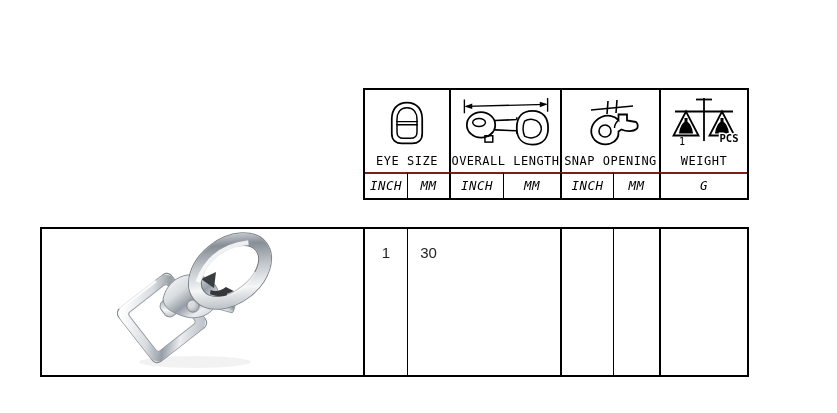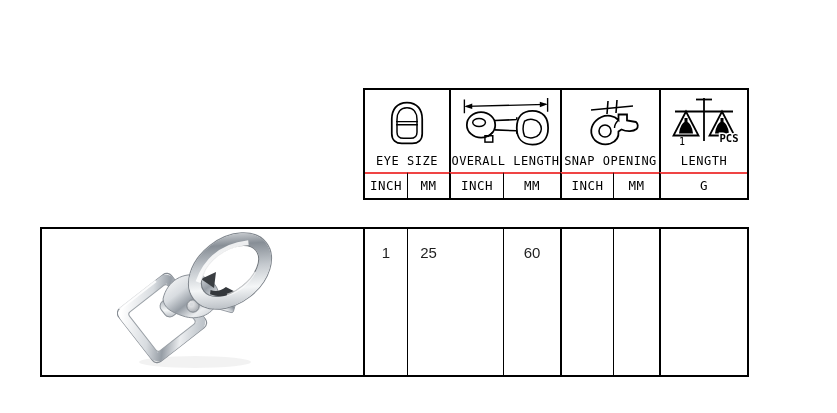--- a/index.html
+++ b/index.html
@@ -8,23 +8,23 @@
 
   
   .spec-header{position:absolute;left:363px;top:88px;width:386px;height:112px;
     border:2px solid #000;box-sizing:border-box;background:#fff;
     display:grid;grid-template-columns:42px 42px 54px 57px 53px 46px 1fr;
     grid-template-rows:1fr 26px;}
   .sec{grid-row:1;display:flex;flex-direction:column;align-items:center;
     justify-content:flex-end;padding-bottom:5px;box-sizing:border-box;min-width:0;}
   .sec .iconbox{flex:1;display:flex;align-items:center;justify-content:center;width:100%;}
   .sec-label{font-size:12px;letter-spacing:0.5px;white-space:nowrap;line-height:1;}
-  .unit{grid-row:2;border-top:2px solid #ef4444;box-sizing:border-box;
+  .unit{grid-row:2;border-top:2px solid #7f1d1d;box-sizing:border-box;
     display:flex;align-items:center;justify-content:center;
-    font-size:12.5px;letter-spacing:0.5px;line-height:1;}
+    font-size:12.5px;letter-spacing:0.5px;line-height:1;font-style:italic;}
   .bl2{border-left:2px solid #000;box-sizing:border-box;}
   .bl1{border-left:1px solid #000;box-sizing:border-box;}
   .c1{grid-column:1}.c2{grid-column:2}.c3{grid-column:3}.c4{grid-column:4}
   .c5{grid-column:5}.c6{grid-column:6}.c7{grid-column:7}
   .s12{grid-column:1/3}.s34{grid-column:3/5}.s56{grid-column:5/7}.s7{grid-column:7/8}
 
   
   .spec-body{position:absolute;left:40px;top:227px;width:709px;height:150px;
     border:2px solid #000;box-sizing:border-box;background:#fff;
     display:grid;grid-template-columns:321px 44px 42px 54px 57px 53px 46px 1fr;}
@@ -103,21 +103,21 @@
           <path class="icon-line" stroke-width="1.8" d="M19 15.5 L6.5 39.5 H31.5 Z"></path>
           <path class="icon-line" stroke-width="1.8" d="M55 15.5 L42.5 39.5 H67.5 Z"></path>
           <path d="M19 25 q-6 2.5 -7 12.5 h14 q-1 -10 -7 -12.5 z" fill="#000"></path>
           <rect x="17.5" y="22" width="3" height="4" fill="#000"></rect>
           <path d="M55 25 q-6 2.5 -7 12.5 h14 q-1 -10 -7 -12.5 z" fill="#000"></path>
           <rect x="53.5" y="22" width="3" height="4" fill="#000"></rect>
           <text x="15" y="49" font-size="10" fill="#000" text-anchor="middle">1</text>
           <text x="62" y="46" font-size="10.5" font-weight="bold" fill="#000" text-anchor="middle" style="paint-order:stroke;stroke:#fff;stroke-width:3px;">PCS</text>
         </svg>
       </div>
-      <div class="sec-label">LENGTH</div>
+      <div class="sec-label">WEIGHT</div>
     </div>
 
     <div class="unit c1">INCH</div>
     <div class="unit c2 bl1">MM</div>
     <div class="unit c3 bl2">INCH</div>
     <div class="unit c4 bl1">MM</div>
     <div class="unit c5 bl2">INCH</div>
     <div class="unit c6 bl1">MM</div>
     <div class="unit c7 bl2">G</div>
   </div>
@@ -173,20 +173,19 @@
           <ellipse cx="113" cy="42" rx="39.5" ry="26" fill="none" stroke="url(#chromeB)" stroke-width="12"></ellipse>
           <ellipse cx="113" cy="42" rx="33" ry="19.5" fill="none" stroke="#70767c" stroke-width="1"></ellipse>
           <path d="M83 48 Q90 60 104 61 L100 52 Q90 52 86 45 Z" fill="#34383c"></path>
           <path d="M81 31 Q113 11 145 31" stroke="#ffffff" stroke-width="5" fill="none" opacity="0.85"></path>
           <path d="M96 59 Q113 66 132 58" stroke="#ffffff" stroke-width="2.5" fill="none" opacity="0.6"></path>
         </g>
       </svg>
     </div>
 
     <div class="val b2 bl2">1</div>
-    <div class="val b3 bl1">25</div>
-    <div class="val b5 bl1">60</div>
+    <div class="val b3 bl1">30</div>
     <div class="val b6 bl2"></div>
     <div class="val b7 bl1"></div>
     <div class="val b8 bl2"></div>
   </div>
 
 </div>
 
 </body></html>

